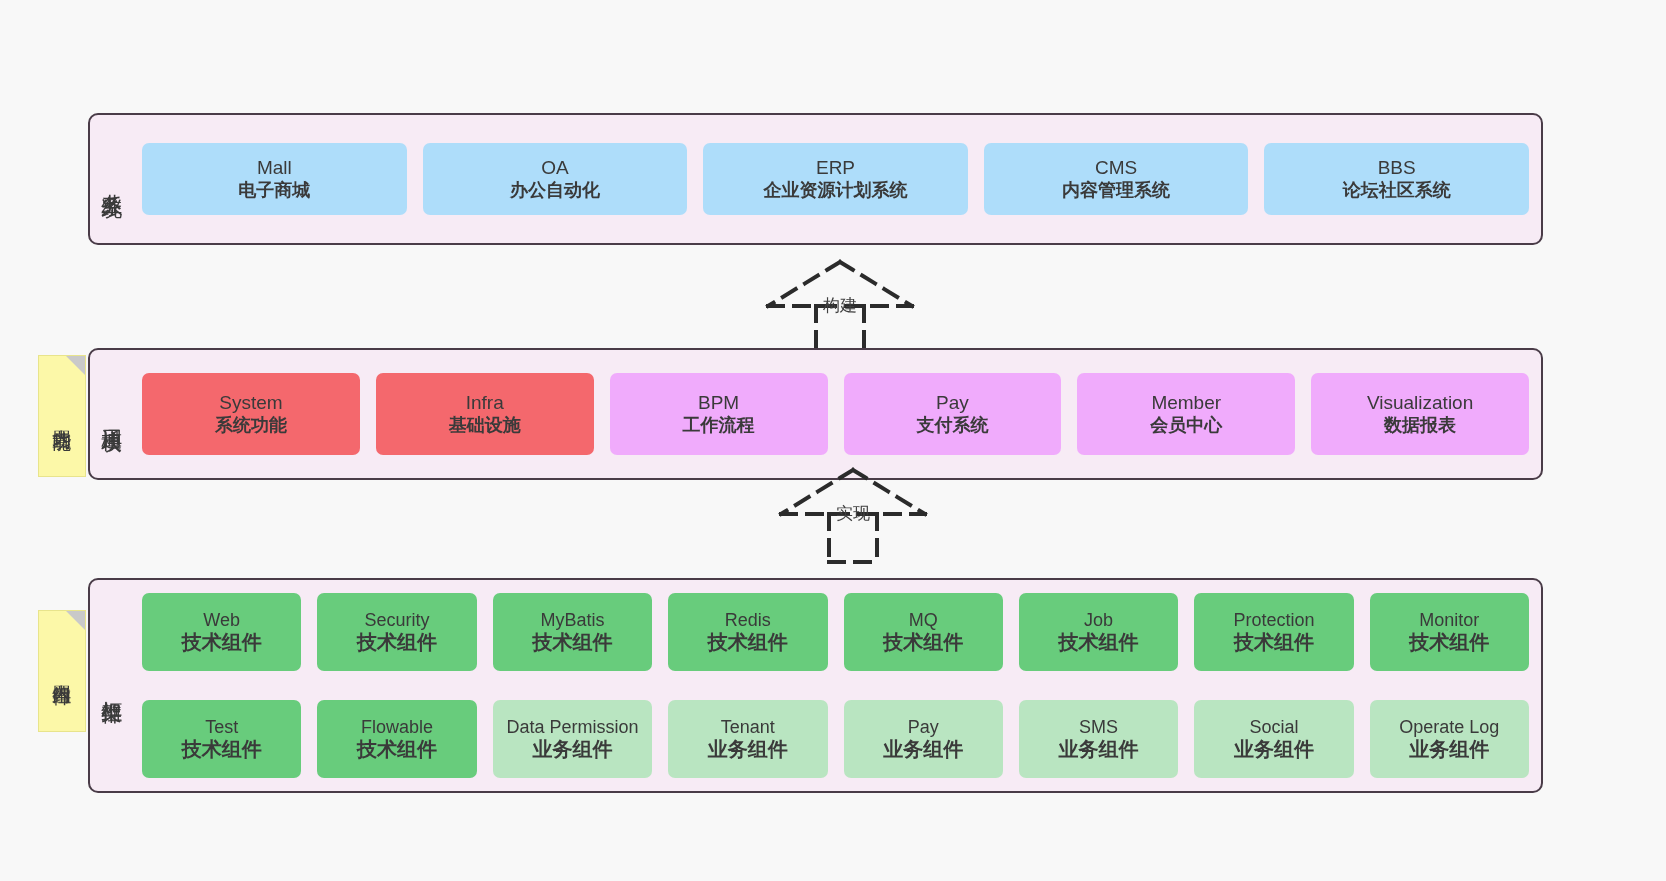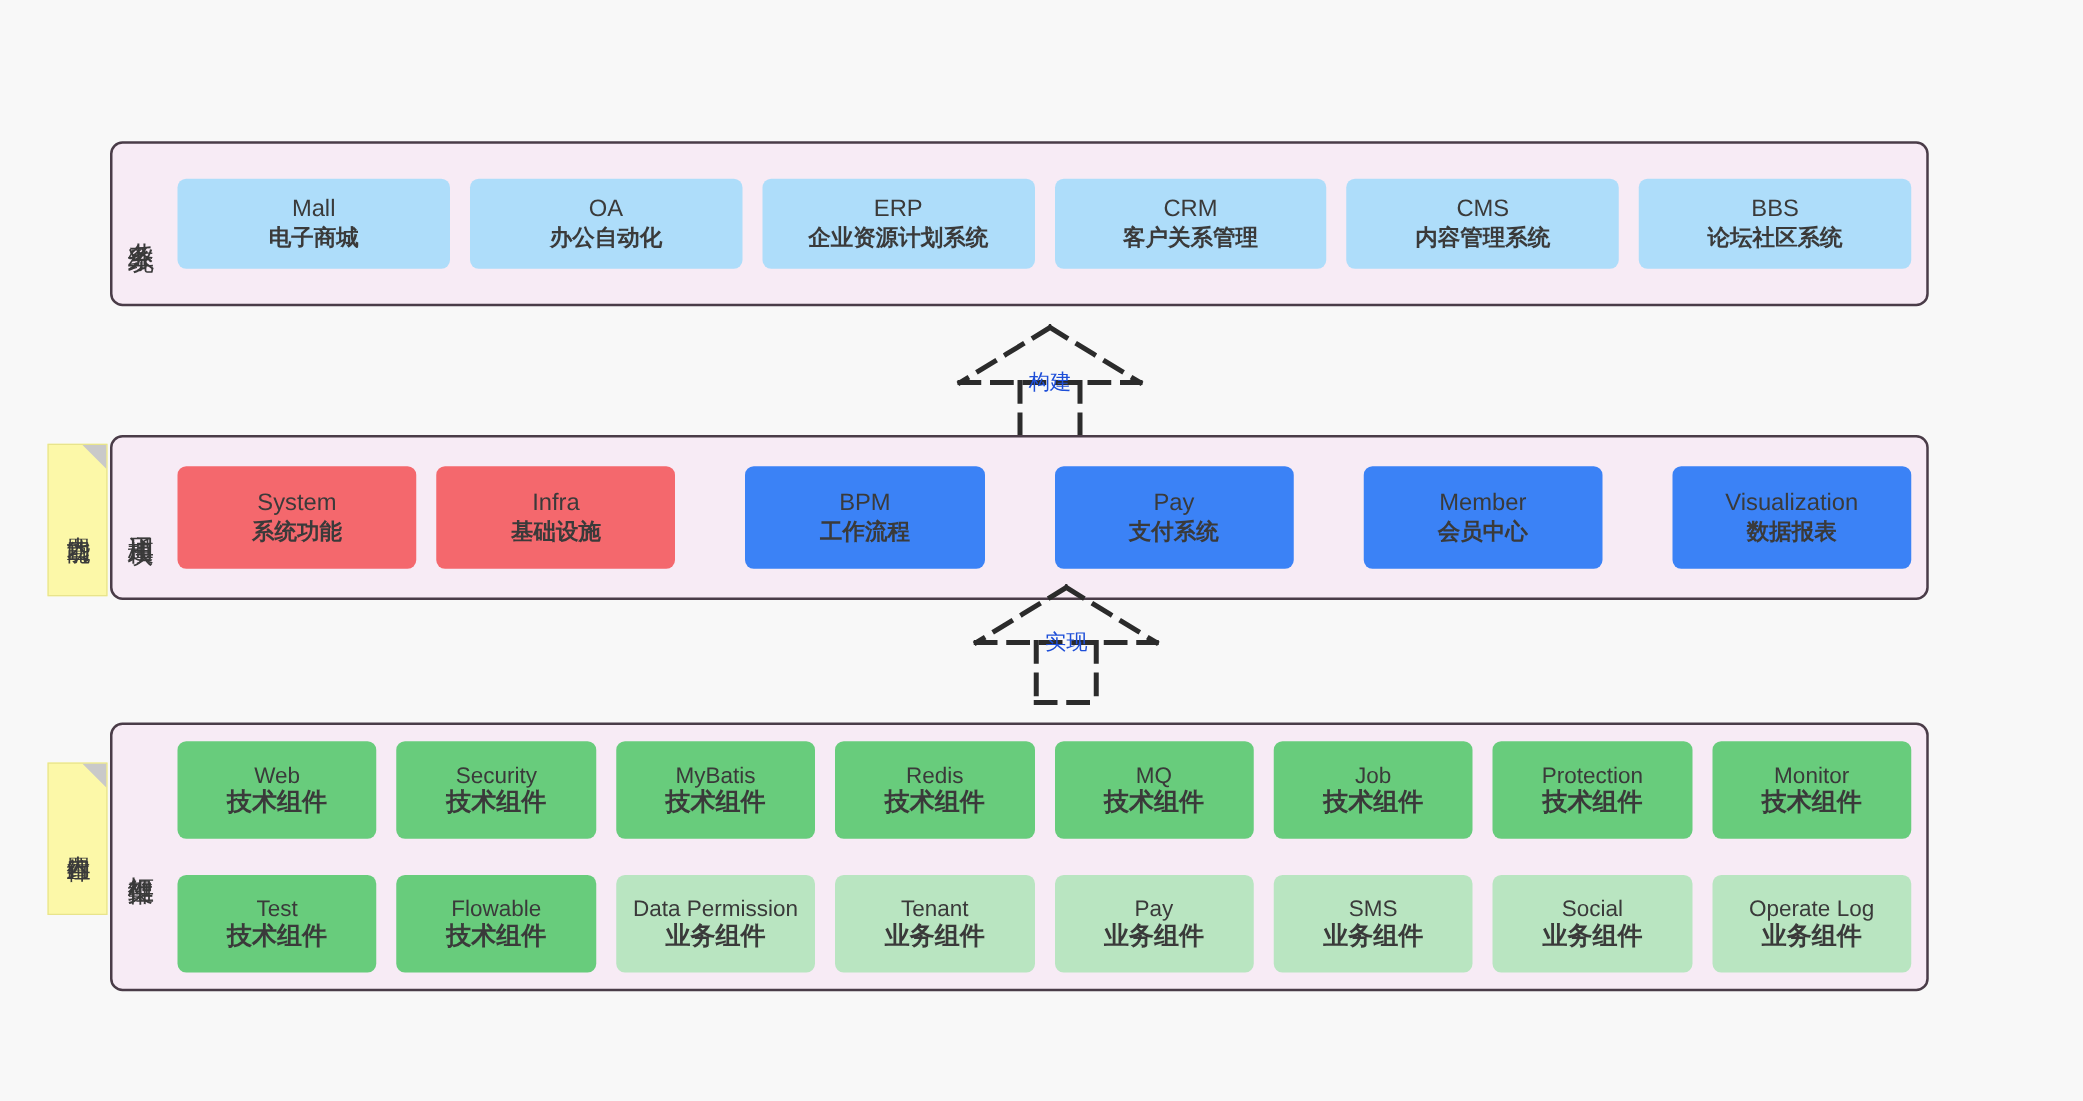--- a/index.html
+++ b/index.html
@@ -81,21 +81,21 @@
     color: #3A3A3A;
   }
   .box .t-cn {
     font-size: 18px;
     color: #3A3A3A;
     font-weight: bold;
   }
 
   .c-blue       { background: #AEDDFA; }
   .c-red        { background: #F4686D; }
-  .c-pink       { background: #3b82f6; margin-left: 40px; }
+  .c-pink       { background: #f0abfc; }
   .c-green      { background: #68CC7C; }
   .c-lightgreen { background: #B9E5C1; }
 
   
   #layer-business {
     left: 88px;  top: 113px;  width: 1455px; height: 132px;
   }
   #layer-business .layer-body { padding-left: 8px; }
   #layer-business .box { height: 72px; }
 
@@ -148,21 +148,21 @@
     width: 160px;
     height: 100px;
   }
   .arrow svg { display: block; overflow: visible; }
   .arrow .arrow-label {
     position: absolute;
     left: 50%;
     transform: translateX(-50%);
     top: 36px;
     font-size: 17px;
-    color: #1d4ed8;
+    color: #404040;
     background: transparent;
     padding: 0 2px;
     white-space: nowrap;
   }
   #arrow-build   { left: 760px; top: 258px; }
   #arrow-realize { left: 773px; top: 466px; }
 </style>
 </head>
 <body>
 
@@ -176,24 +176,20 @@
           <span class="t-en">Mall</span>
           <span class="t-cn">电子商城</span>
         </div>
         <div class="box c-blue">
           <span class="t-en">OA</span>
           <span class="t-cn">办公自动化</span>
         </div>
         <div class="box c-blue">
           <span class="t-en">ERP</span>
           <span class="t-cn">企业资源计划系统</span>
-        </div>
-        <div class="box c-blue">
-          <span class="t-en">CRM</span>
-          <span class="t-cn">客户关系管理</span>
         </div>
         <div class="box c-blue">
           <span class="t-en">CMS</span>
           <span class="t-cn">内容管理系统</span>
         </div>
         <div class="box c-blue">
           <span class="t-en">BBS</span>
           <span class="t-cn">论坛社区系统</span>
         </div>
       </div>

